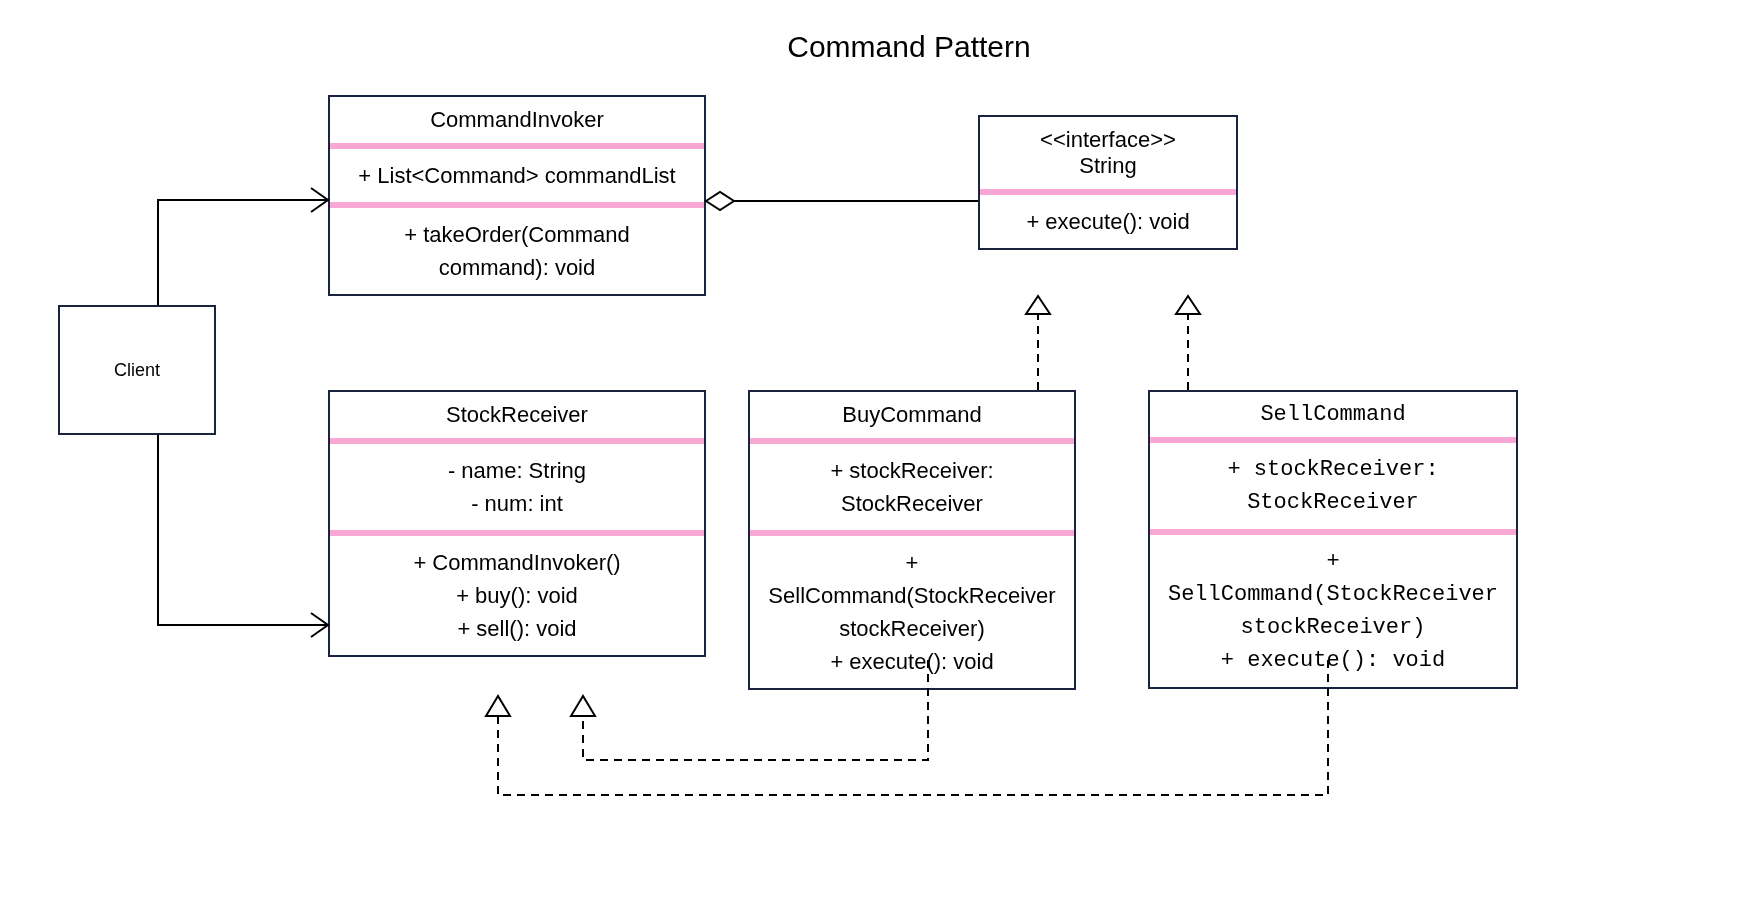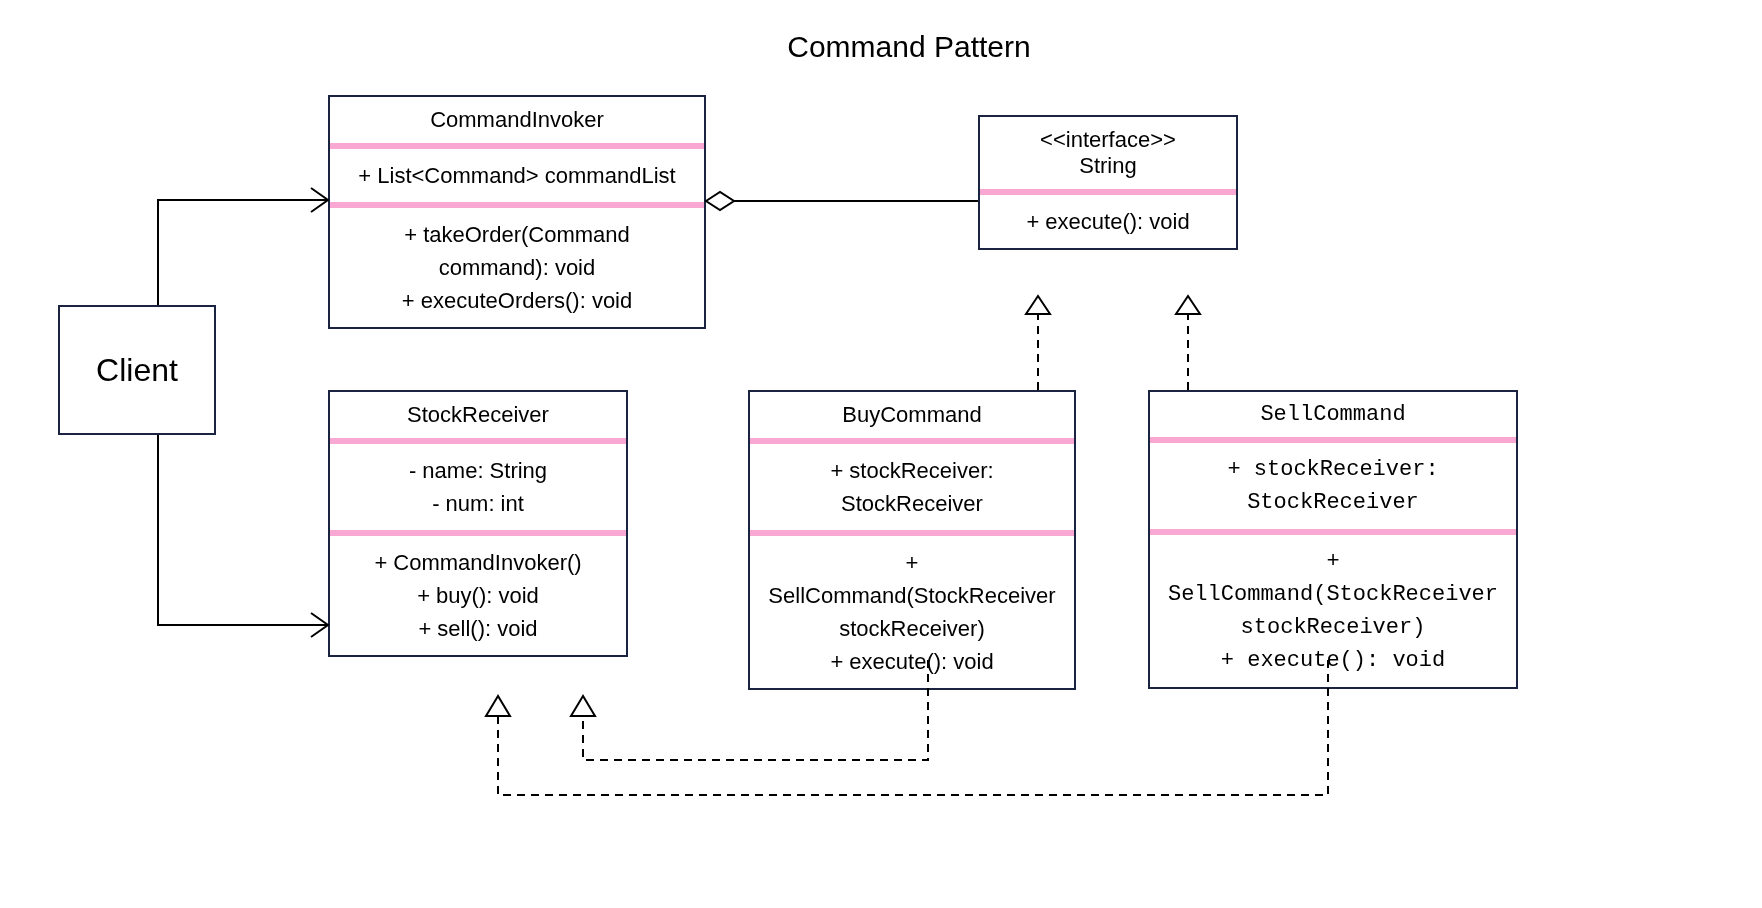--- a/index.html
+++ b/index.html
@@ -55,46 +55,45 @@
   }
 </style>
 </head>
 <body>
 
 <div class="canvas">
 
   <div class="title">Command Pattern</div>
 
   <div class="box" style="left:30px; top:305px; width:158px; height:130px; display:flex; align-items:center; justify-content:center;">
-    <div style="font-size:32px;">Client</div>
+    <div style="font-size:18px;">Client</div>
   </div>
 
   <div class="box" style="left:300px; top:95px; width:378px;">
     <div class="name-section">CommandInvoker</div>
     <div class="section">
       <div>+ List&lt;Command&gt; commandList</div>
     </div>
     <div class="section">
       <div>+  takeOrder(Command</div>
       <div>command): void</div>
-      <div>+ executeOrders(): void</div>
     </div>
   </div>
 
   <div class="box" style="left:950px; top:115px; width:260px;">
     <div class="name-section">
       <div>&lt;&lt;interface&gt;&gt;</div>
       <div>String</div>
     </div>
     <div class="section">
       <div>+    execute(): void</div>
     </div>
   </div>
 
-  <div class="box" style="left:300px; top:390px; width:300px;">
+  <div class="box" style="left:300px; top:390px; width:378px;">
     <div class="name-section">StockReceiver</div>
     <div class="section">
       <div>- name: String</div>
       <div>- num: int</div>
     </div>
     <div class="section">
       <div>+  CommandInvoker()</div>
       <div>+  buy(): void</div>
       <div>+  sell(): void</div>
     </div>

